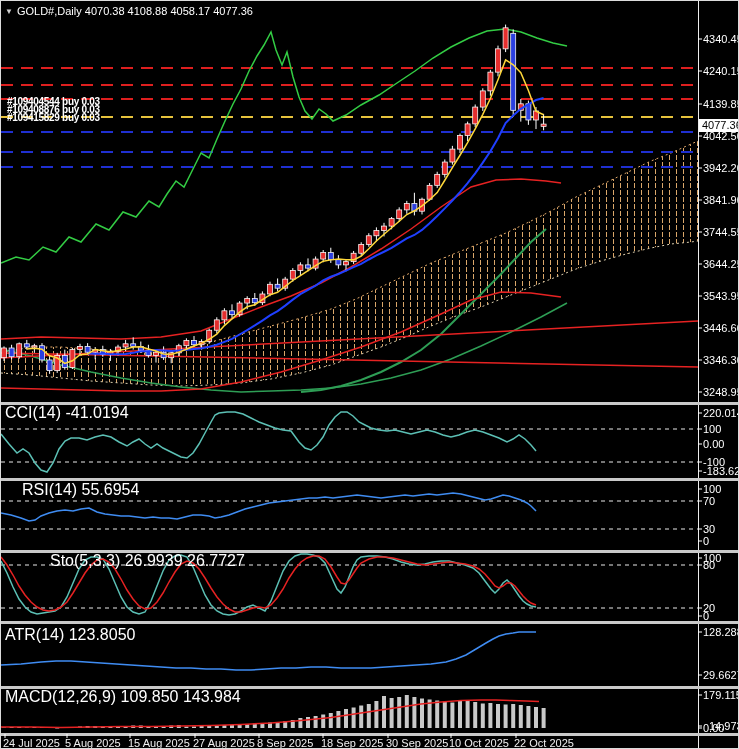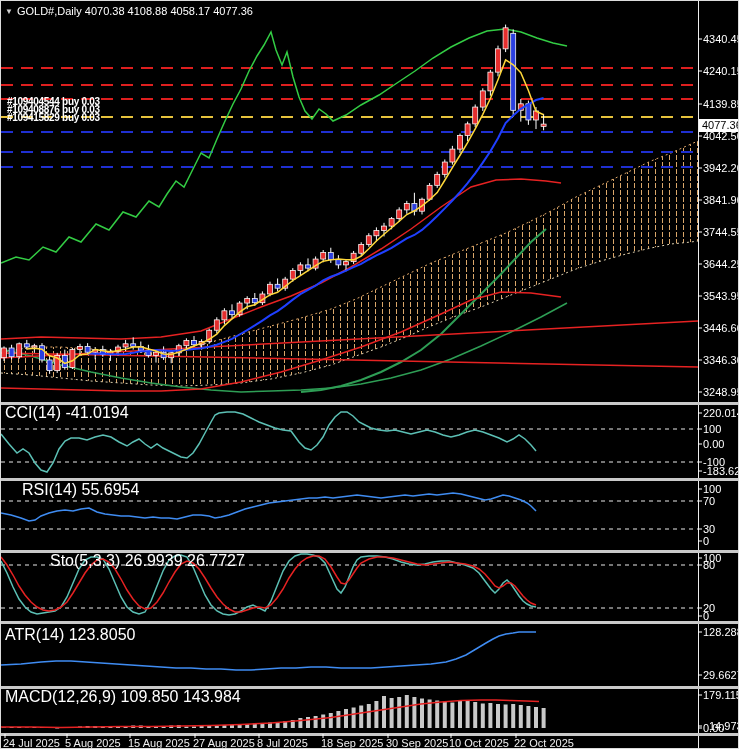--- a/index.html
+++ b/index.html
@@ -380,19 +380,19 @@
       <div class="axlab" style="left: 702px; top: 609px;">0</div>
       <div class="axlab" style="left: 702px; top: 625px;">128.288</div>
       <div class="axlab" style="left: 702px; top: 668px;">29.6627</div>
       <div class="axlab" style="left: 702px; top: 688px;">179.115</div>
       <div class="axlab" style="left: 702px; top: 721px;">0.00</div>
       <div class="axlab" style="left: 708px; top: 719px;">14.973</div>
       <div class="datelab" style="left: 2px; top: 736px;">24 Jul 2025</div>
       <div class="datelab" style="left: 64px; top: 736px;">5 Aug 2025</div>
       <div class="datelab" style="left: 127px; top: 736px;">15 Aug 2025</div>
       <div class="datelab" style="left: 192px; top: 736px;">27 Aug 2025</div>
-      <div class="datelab" style="left: 256px; top: 736px;">8 Jul 2025</div>
+      <div class="datelab" style="left: 256px; top: 736px;">8 Sep 2025</div>
       <div class="datelab" style="left: 320px; top: 736px;">18 Sep 2025</div>
       <div class="datelab" style="left: 385px; top: 736px;">30 Sep 2025</div>
       <div class="datelab" style="left: 448px; top: 736px;">10 Oct 2025</div>
       <div class="datelab" style="left: 513px; top: 736px;">22 Oct 2025</div>
     </div>
 </div>
 
 </body></html>

